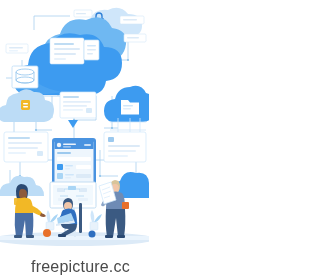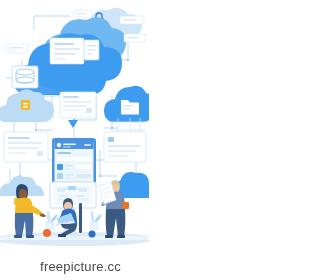--- a/index.html
+++ b/index.html
@@ -1,20 +1,20 @@
 <!DOCTYPE html>
 <html><head>
 <meta charset="utf-8">
 <style>
   html,body{margin:0;padding:0;background:#ffffff;}
   body{width:149px;height:280px;overflow:hidden;font-family:"Liberation Sans",sans-serif;}
   #stage{position:relative;width:149px;height:280px;background:#ffffff;overflow:hidden;}
   #art{position:absolute;left:0;top:0;width:149px;height:280px;}
   .wm{position:absolute;left:12px;right:0;bottom:6px;text-align:center;
-      font-family:"Liberation Sans",sans-serif;font-size:13px;color:#4a4a4a;
+      font-family:"Liberation Sans",sans-serif;font-size:16px;color:#4a4a4a;
       letter-spacing:.2px;line-height:15px;}
 </style>
 </head>
 <body>
 
 <div id="stage">
 
   <svg id="art" viewBox="0 0 149 280" xmlns="http://www.w3.org/2000/svg">
     <defs>
       <clipPath id="clipAll">

